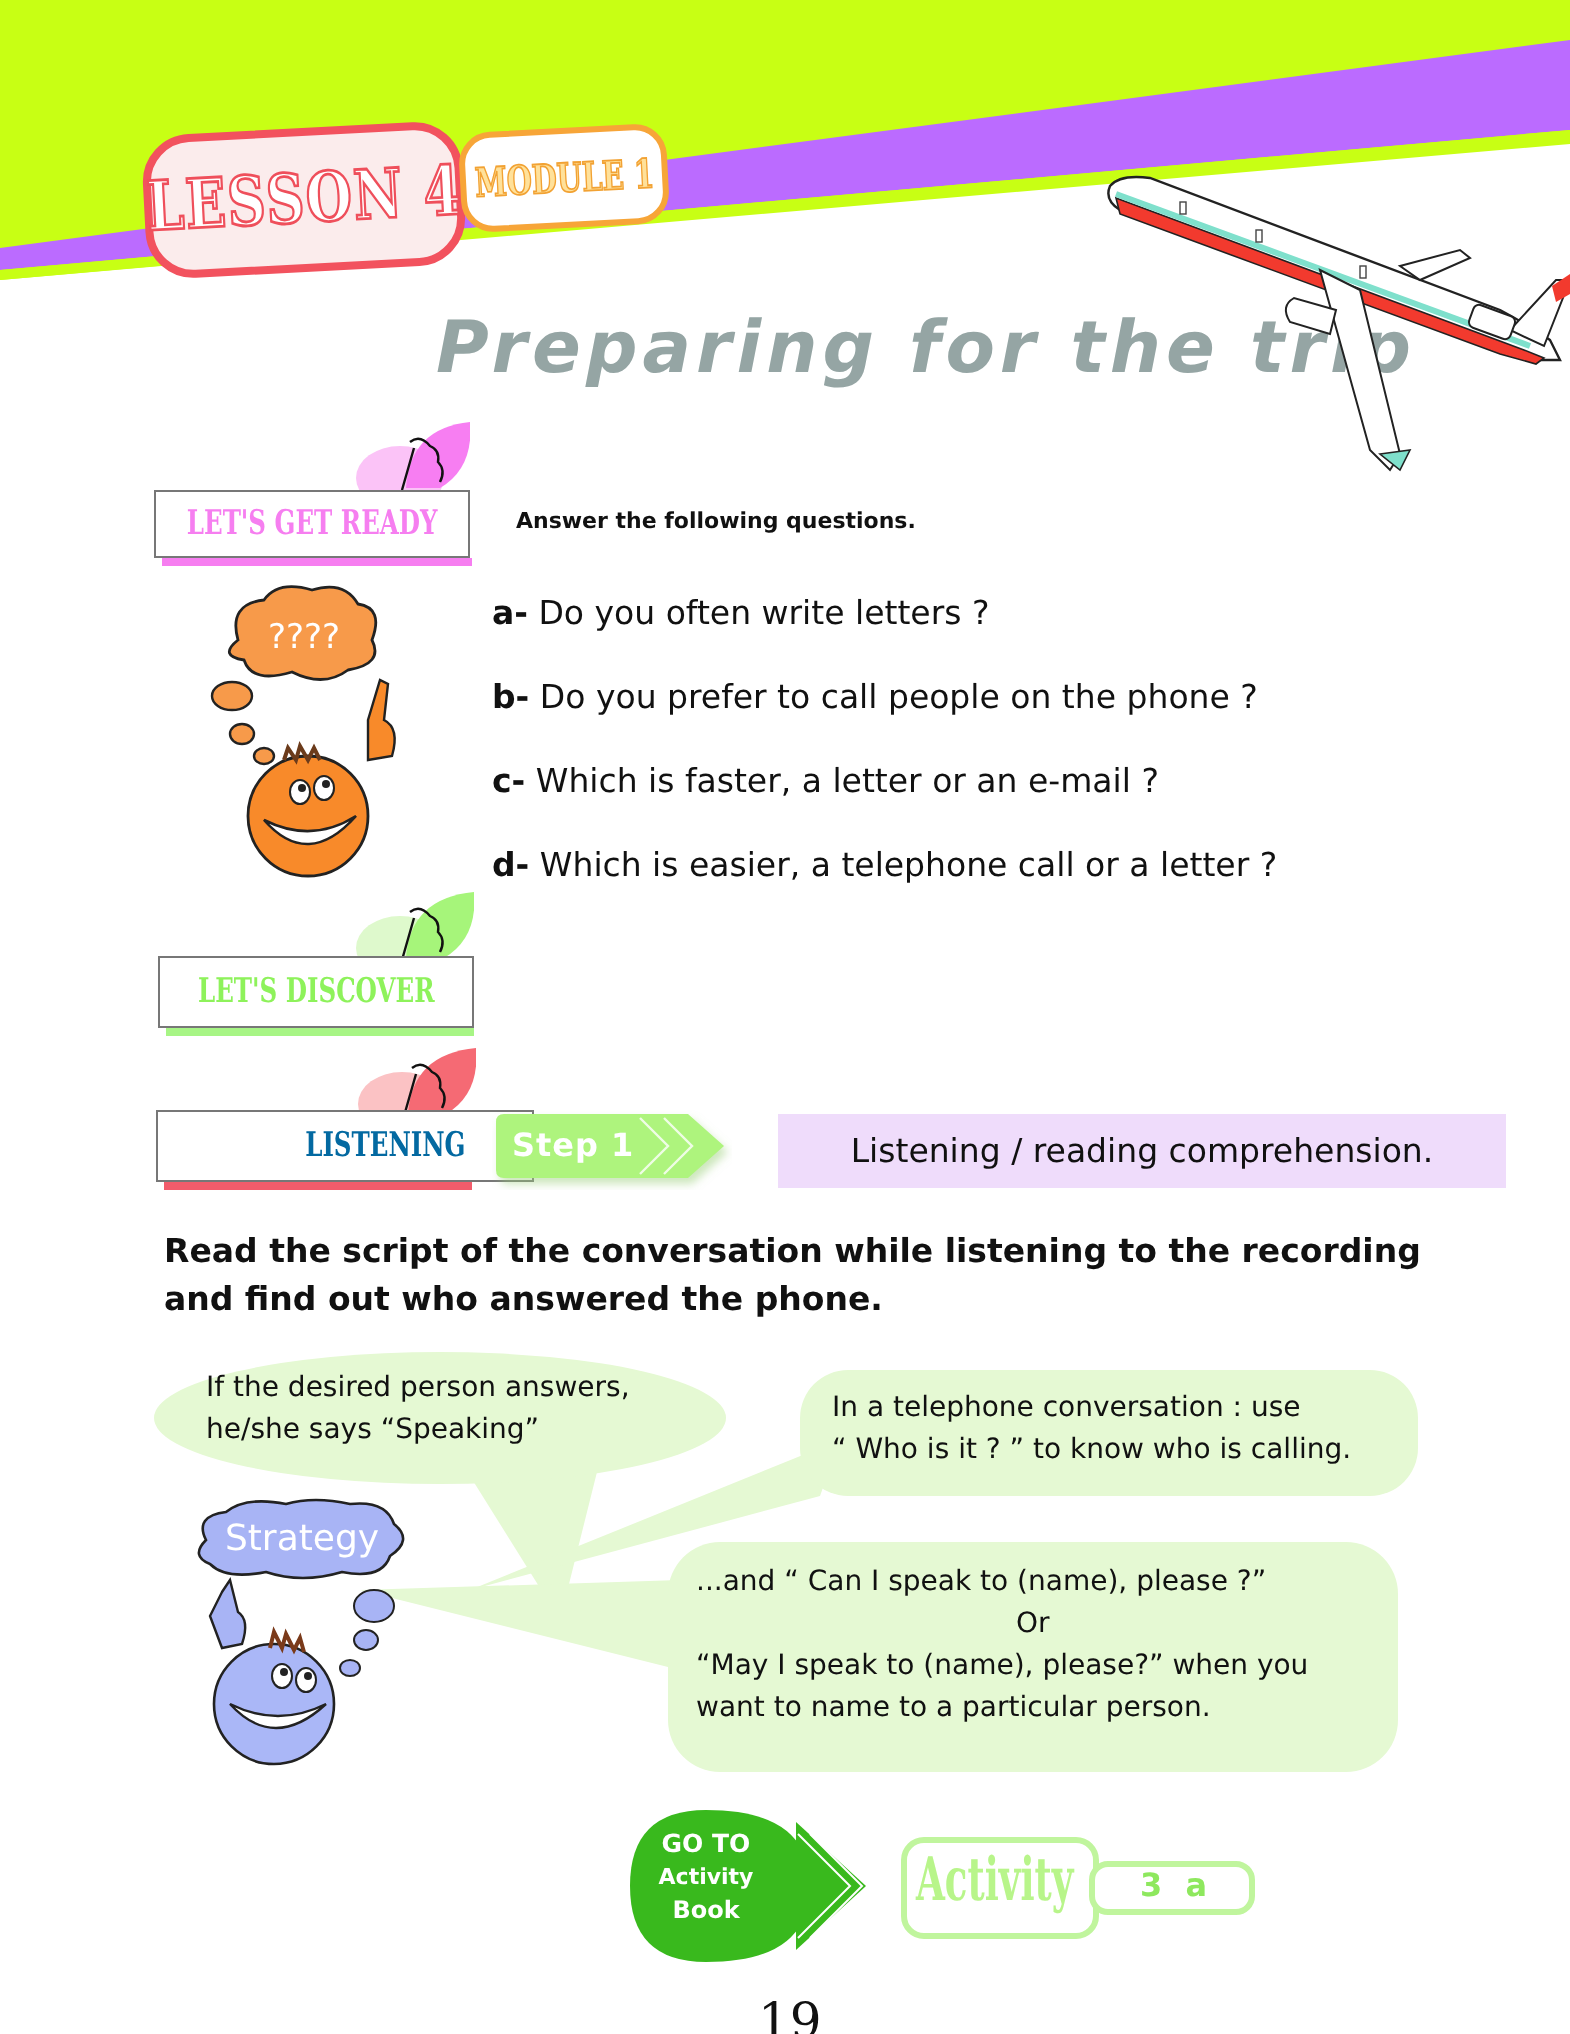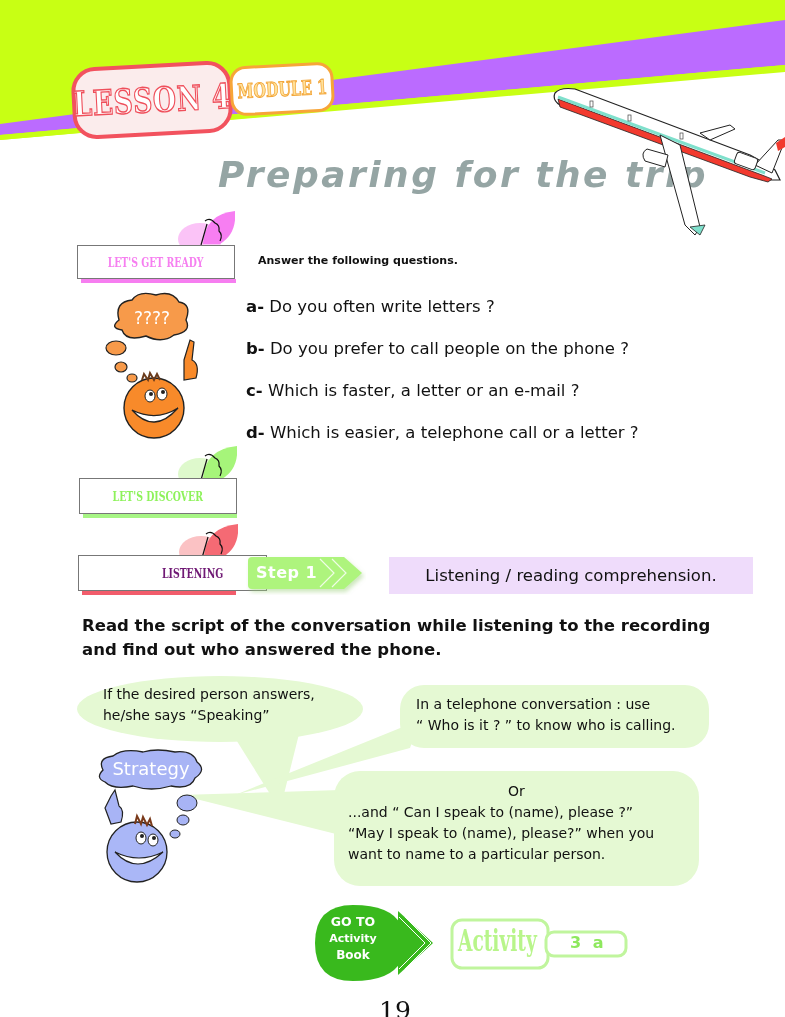--- a/index.html
+++ b/index.html
@@ -13,21 +13,21 @@
   .lesson-text { font-family:"DejaVu Serif", serif; font-weight:bold; font-size:34px; color:#fff; -webkit-text-stroke:1.4px #ef4f5b; letter-spacing:1px; transform:scaleX(0.78); white-space:nowrap; }
   .module-pill { left:230px; top:64px; width:104px; height:50px; border:3px solid #f7a538; border-radius:16px; background:#fff; transform:rotate(-3deg); box-sizing:border-box; display:flex; align-items:center; justify-content:center; }
   .module-text { font-family:"DejaVu Serif", serif; font-weight:bold; font-size:20px; color:#ffe19a; -webkit-text-stroke:0.9px #f2a233; transform:scaleX(0.72); white-space:nowrap; }
 
   .title { left:218px; top:154px; font-family:"DejaVu Sans", sans-serif; font-style:italic; font-weight:bold; font-size:36px; color:#95a5a4; letter-spacing:2.5px; }
 
   .plane { left:550px; top:85px; width:235px; height:155px; }
 
   
   .leaf { position:absolute; }
-  .sec-label { position:absolute; background:#fff; border:1px solid #777; box-sizing:border-box; display:flex; align-items:center; justify-content:center; font-family:"DejaVu Serif", serif; font-weight:bold; font-size:13px; letter-spacing:0; }
+  .sec-label { position:absolute; background:#fff; border:1px solid #777; box-sizing:border-box; display:flex; align-items:center; justify-content:center; font-family:"DejaVu Serif", serif; font-weight:bold; font-size:17px; letter-spacing:0; }
   .sec-label span { display:inline-block; transform:scaleX(0.72); white-space:nowrap; }
   .sec-shadow { position:absolute; height:4px; }
 
   .instr { left:258px; top:254px; font-family:"DejaVu Sans", sans-serif; font-weight:bold; font-size:11px; }
   .q { position:absolute; left:246px; font-size:16.5px; font-family:"DejaVu Sans", sans-serif; white-space:nowrap; }
   .q b { font-weight:bold; }
 
   .step-box { left:246px; top:555px; width:120px; height:36px; }
   .step-text { position:absolute; left:10px; top:8px; font-weight:bold; color:#fff; font-size:16px; letter-spacing:0.5px; }
   .comp-box { left:389px; top:557px; width:364px; height:37px; background:#efdcfb; display:flex; align-items:center; justify-content:center; font-size:16.5px; }
@@ -124,21 +124,21 @@
 <div class="sec-label" style="left:79px;top:478px;width:158px;height:36px;color:#8ef25b;">
   <span>LET'S DISCOVER</span>
 </div>
 <div class="sec-shadow" style="left:83px;top:514px;width:154px;background:#a7f585;"></div>
 
 <svg class="leaf" style="left:176px;top:522px;width:62px;height:40px;" viewBox="0 0 62 40">
   <ellipse cx="25" cy="30" rx="22" ry="16" fill="#fbc2c4"></ellipse>
   <path d="M28,35 Q30,5 62,2 Q64,25 47,35 Z" fill="#f56a74"></path>
   <path d="M30,12 Q35,8 40,14 Q45,16 44,22 Q48,26 45,32 M32,15 L26,36" stroke="#111" stroke-width="1.2" fill="none"></path>
 </svg>
-<div class="sec-label" style="left:78px;top:555px;width:189px;height:36px;color:#701a75;padding-left:40px;">
+<div class="sec-label" style="left:78px;top:555px;width:189px;height:36px;color:#0369a1;padding-left:40px;">
   <span>LISTENING</span>
 </div>
 <div class="sec-shadow" style="left:82px;top:591px;width:154px;background:#f25c6b;"></div>
 
 <div class="abs step-box">
   <svg width="120" height="40" viewBox="0 0 120 40" style="position:absolute;left:0;top:0;">
     <defs>
         <filter id="sh" x="-10%" y="-10%" width="130%" height="150%">
           <feDropShadow dx="2" dy="3" stdDeviation="2" flood-color="#9bcf7a" flood-opacity="0.5"></feDropShadow>
         </filter>
@@ -159,22 +159,22 @@
 </svg>
 <div class="bubble" style="left:77px;top:676px;width:286px;height:66px;border-radius:50%;padding:8px 0 0 26px;">
   <div>If the desired person answers,</div>
   <div>he/she says “Speaking”</div>
 </div>
 <div class="bubble" style="left:400px;top:685px;width:309px;height:63px;border-radius:24px;padding:9px 0 0 16px;">
   <div>In a telephone conversation : use</div>
   <div>“ Who is it ? ” to know who is calling.</div>
 </div>
 <div class="bubble" style="left:334px;top:771px;width:365px;height:115px;border-radius:26px;padding:10px 0 0 14px;">
+  <div>...and “ Can I speak to (name), please ?”</div>
   <div style="padding-left:160px;">Or</div>
-  <div>...and “ Can I speak to (name), please ?”</div>
   <div>“May I speak to (name), please?” when you</div>
   <div>want to name to a particular person.</div>
 </div>
 
 <svg class="abs" style="left:95px;top:748px;width:120px;height:140px;" viewBox="0 0 120 140">
   <path d="M8,22 Q2,10 18,8 Q28,0 48,4 Q62,0 80,4 Q98,2 102,14 Q112,22 100,30 Q96,42 76,38 Q56,44 38,38 Q18,42 10,34 Q0,30 8,22 Z" fill="#a8b4f5" stroke="#222" stroke-width="1.3"></path>
   <text x="56" y="27" font-family="DejaVu Sans, sans-serif" font-size="18" fill="#fff" text-anchor="middle">Strategy</text>
   <ellipse cx="92" cy="55" rx="10" ry="8" fill="#a8b4f5" stroke="#222" stroke-width="1"></ellipse>
   <ellipse cx="88" cy="72" rx="6" ry="5" fill="#a8b4f5" stroke="#222" stroke-width="1"></ellipse>
   <ellipse cx="80" cy="86" rx="5" ry="4" fill="#a8b4f5" stroke="#222" stroke-width="1"></ellipse>

